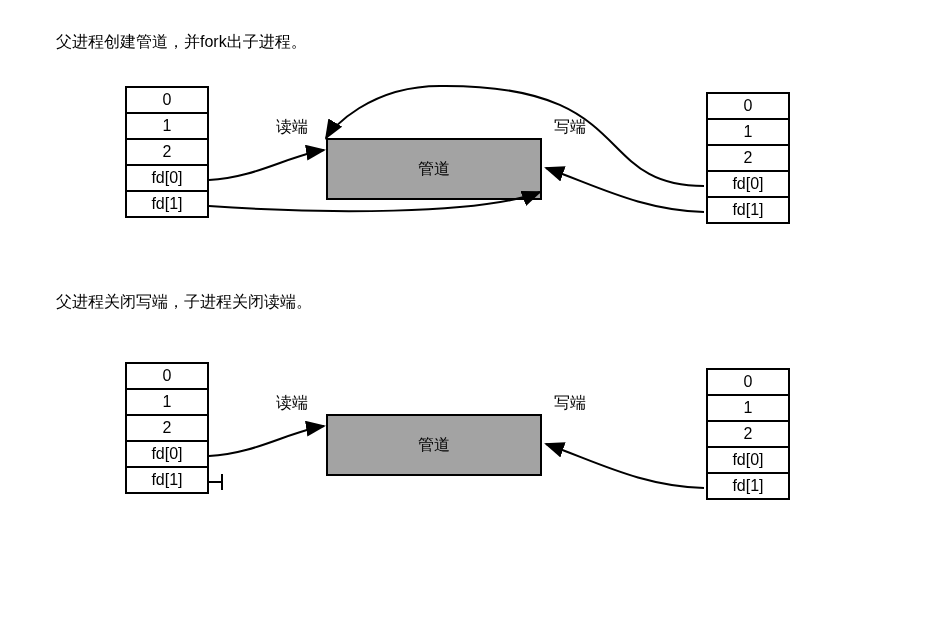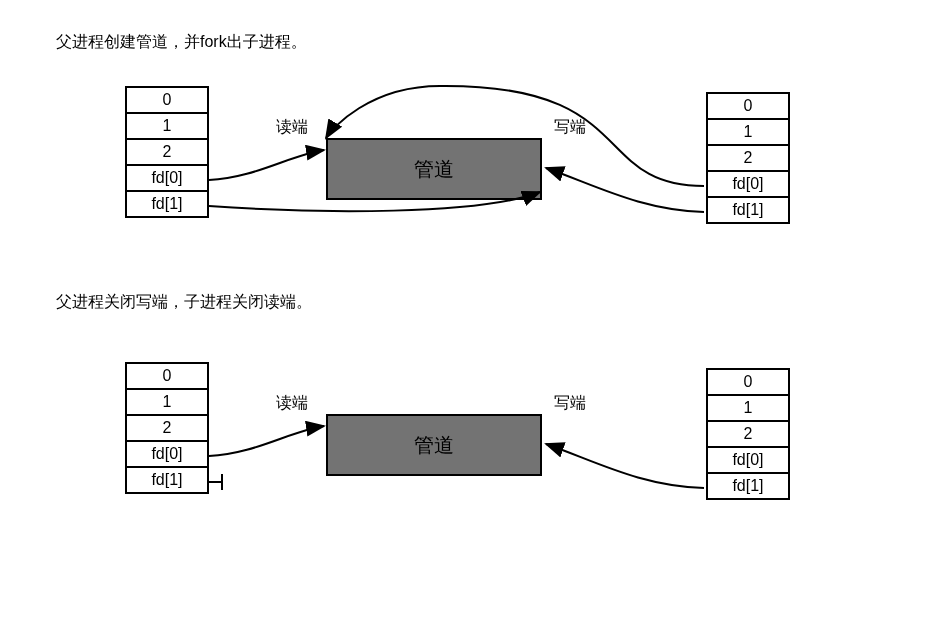--- a/index.html
+++ b/index.html
@@ -25,25 +25,25 @@
       width: 82px;
       height: 26px;
       text-align: center;
       font-size: 16px;
       background: #fff;
     }
     .pipe-box {
       position: absolute;
       border: 2px solid #000;
       text-align: center;
-      font-size: 20px;
+      font-size: 16px;
       display: flex;
       align-items: center;
       justify-content: center;
-      background: #737373;
+      background: #a3a3a3;
     }
     .label {
       position: absolute;
       font-size: 16px;
       color: #000;
     }
     svg.arrows {
       position: absolute;
       left: 0; top: 0;
       width: 945px; height: 619px;

